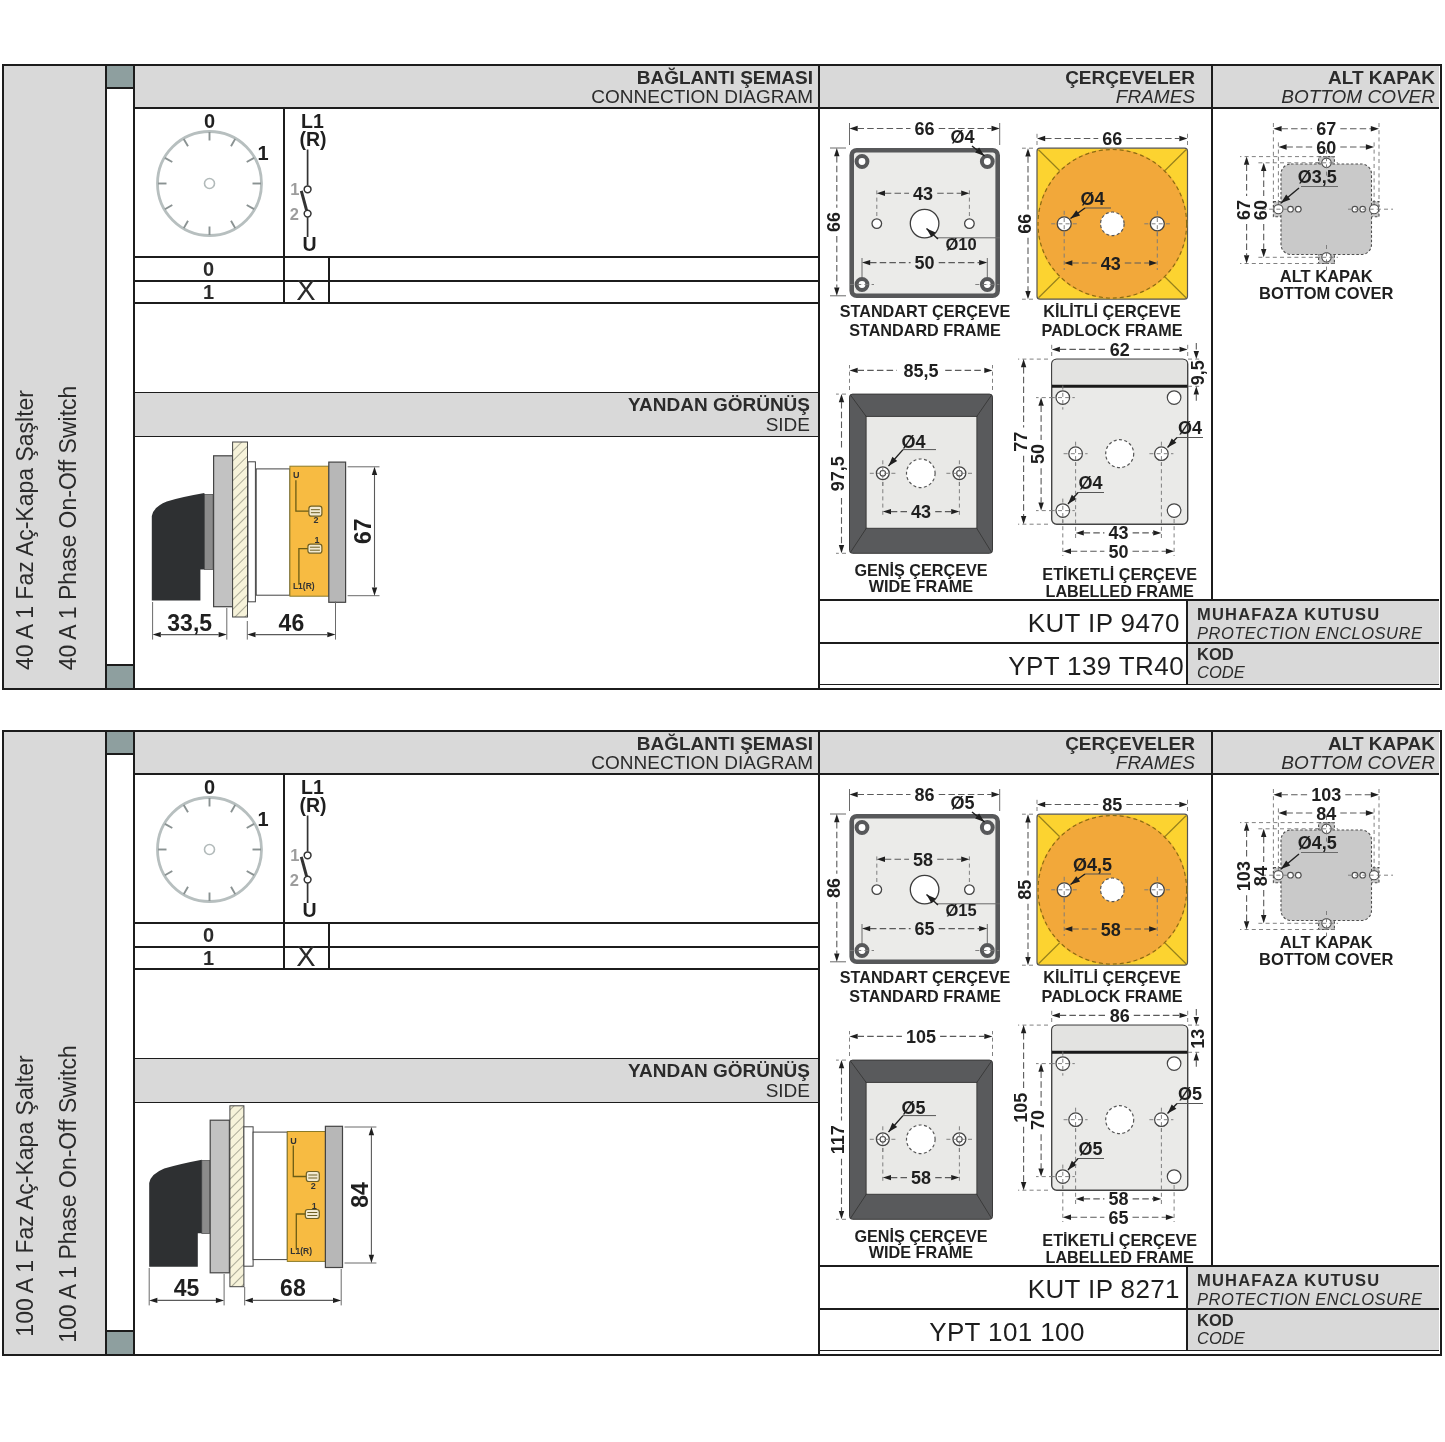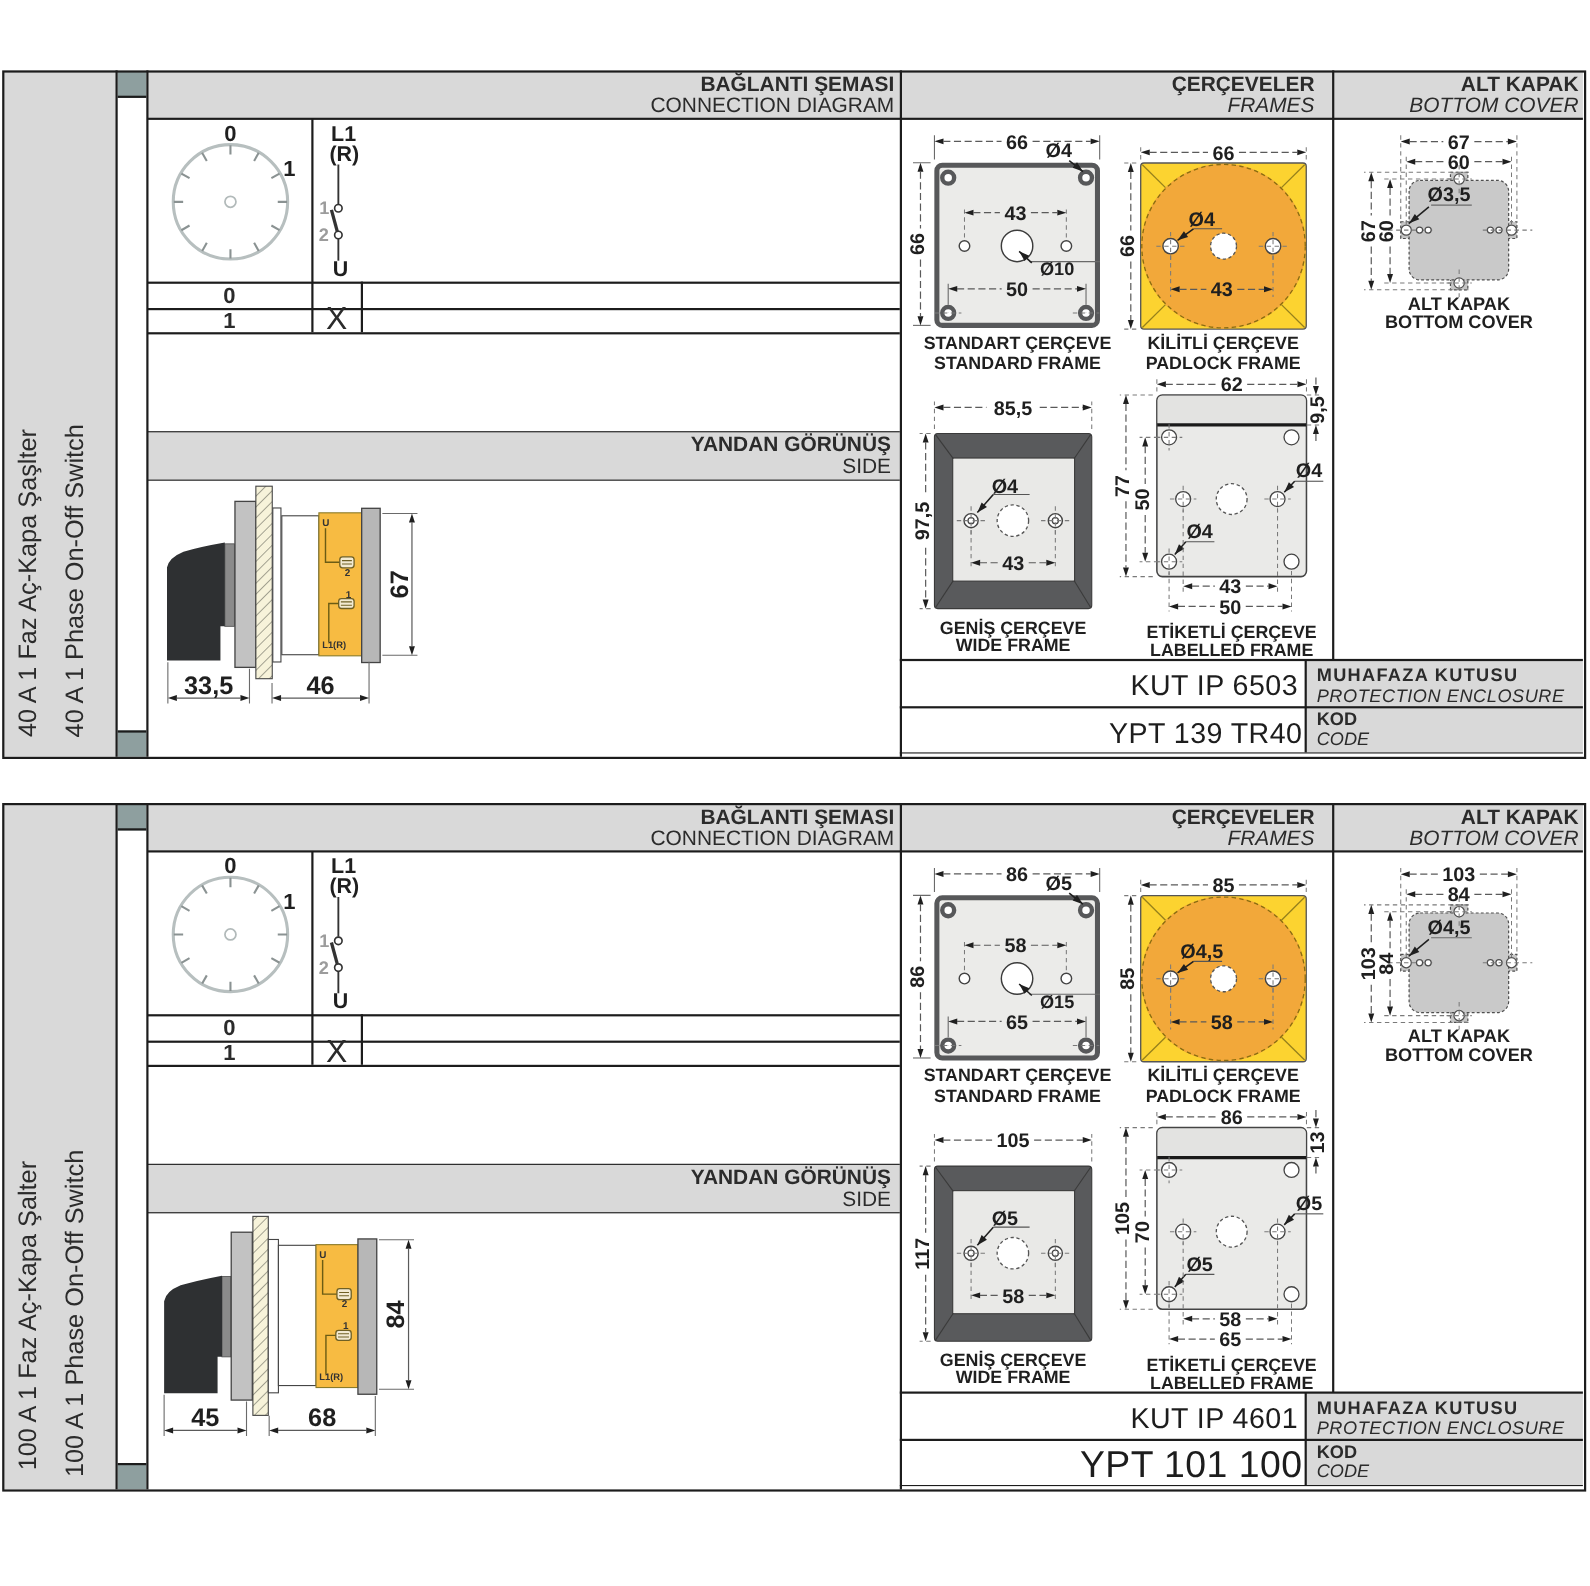--- a/index.html
+++ b/index.html
@@ -59,21 +59,21 @@
 <div style="position:absolute;left:134px;top:256px;width:684px;height:1.6px;background:#1c1c1c;"></div>
 <div style="position:absolute;left:134px;top:280px;width:684px;height:1.6px;background:#1c1c1c;"></div>
 <div style="position:absolute;left:134px;top:302px;width:684px;height:1.6px;background:#1c1c1c;"></div>
 
 <div style="position:absolute;left:134px;top:258px;width:149px;text-align:center;font-size:20px;font-weight:bold;color:#2b2b2b;">0</div>
 
 <div style="position:absolute;left:134px;top:281px;width:149px;text-align:center;font-size:20px;font-weight:bold;color:#2b2b2b;">1</div>
 
 <div style="position:absolute;left:284px;top:273.5px;width:44px;text-align:center;font-size:29px;color:#2b2b2b;">X</div>
 
-<div style="position:absolute;left:830px;top:610px;width:350px;text-align:right;font-size:26px;line-height:26px;letter-spacing:0.4px;color:#1d1d1d;">KUT IP 6503</div>
+<div style="position:absolute;left:830px;top:610px;width:350px;text-align:right;font-size:26px;line-height:26px;letter-spacing:0.4px;color:#1d1d1d;">KUT IP 9470</div>
 
 <div style="position:absolute;left:830px;top:653px;width:354px;text-align:right;font-size:26px;line-height:26px;letter-spacing:0.4px;color:#1d1d1d;">YPT 139 TR40</div>
 
 <div style="position:absolute;left:1197px;top:604.5px;width:242px;font-size:16.5px;letter-spacing:1.2px;font-weight:bold;color:#2b2b2b;line-height:19.2px;">MUHAFAZA KUTUSU<br><span style="font-weight:normal;font-style:italic;font-size:16.5px;letter-spacing:0.5px;">PROTECTION ENCLOSURE</span></div>
 
 <div style="position:absolute;left:1197px;top:645px;width:242px;font-size:16.5px;font-weight:bold;color:#2b2b2b;line-height:18px;">KOD<br><span style="font-weight:normal;font-style:italic;">CODE</span></div>
 <svg style="position:absolute;left:134px;top:107px;" width="1306" height="579" viewBox="134 107 1306 579" font-family="Liberation Sans, sans-serif">
     <g>
       <text x="209.5" y="128" font-size="20" font-weight="bold" fill="#1f1f1f" text-anchor="middle">0</text>
       <text x="263" y="160" font-size="20" font-weight="bold" fill="#1f1f1f" text-anchor="middle">1</text>
@@ -472,23 +472,23 @@
 <div style="position:absolute;left:134px;top:922px;width:684px;height:1.6px;background:#1c1c1c;"></div>
 <div style="position:absolute;left:134px;top:946px;width:684px;height:1.6px;background:#1c1c1c;"></div>
 <div style="position:absolute;left:134px;top:968px;width:684px;height:1.6px;background:#1c1c1c;"></div>
 
 <div style="position:absolute;left:134px;top:924px;width:149px;text-align:center;font-size:20px;font-weight:bold;color:#2b2b2b;">0</div>
 
 <div style="position:absolute;left:134px;top:947px;width:149px;text-align:center;font-size:20px;font-weight:bold;color:#2b2b2b;">1</div>
 
 <div style="position:absolute;left:284px;top:939.5px;width:44px;text-align:center;font-size:29px;color:#2b2b2b;">X</div>
 
-<div style="position:absolute;left:830px;top:1276px;width:350px;text-align:right;font-size:26px;line-height:26px;letter-spacing:0.4px;color:#1d1d1d;">KUT IP 4601</div>
-
-<div style="position:absolute;left:830px;top:1319px;width:354px;text-align:right;font-size:34px;line-height:26px;letter-spacing:0.4px;color:#1d1d1d;">YPT 101 100</div>
+<div style="position:absolute;left:830px;top:1276px;width:350px;text-align:right;font-size:26px;line-height:26px;letter-spacing:0.4px;color:#1d1d1d;">KUT IP 8271</div>
+
+<div style="position:absolute;left:830px;top:1319px;width:354px;text-align:center;font-size:26px;line-height:26px;letter-spacing:0.4px;color:#1d1d1d;">YPT 101 100</div>
 
 <div style="position:absolute;left:1197px;top:1270.5px;width:242px;font-size:16.5px;letter-spacing:1.2px;font-weight:bold;color:#2b2b2b;line-height:19.2px;">MUHAFAZA KUTUSU<br><span style="font-weight:normal;font-style:italic;font-size:16.5px;letter-spacing:0.5px;">PROTECTION ENCLOSURE</span></div>
 
 <div style="position:absolute;left:1197px;top:1311px;width:242px;font-size:16.5px;font-weight:bold;color:#2b2b2b;line-height:18px;">KOD<br><span style="font-weight:normal;font-style:italic;">CODE</span></div>
 <svg style="position:absolute;left:134px;top:773px;" width="1306" height="579" viewBox="134 107 1306 579" font-family="Liberation Sans, sans-serif">
     <g>
       <text x="209.5" y="128" font-size="20" font-weight="bold" fill="#1f1f1f" text-anchor="middle">0</text>
       <text x="263" y="160" font-size="20" font-weight="bold" fill="#1f1f1f" text-anchor="middle">1</text>
       <circle cx="209.5" cy="183.5" r="52" fill="#ffffff" stroke="#b7bfbf" stroke-width="2.8"></circle>
       <line x1="209.5" y1="140.5" x2="209.5" y2="132.0" stroke="#8a9292" stroke-width="1.9"></line>

